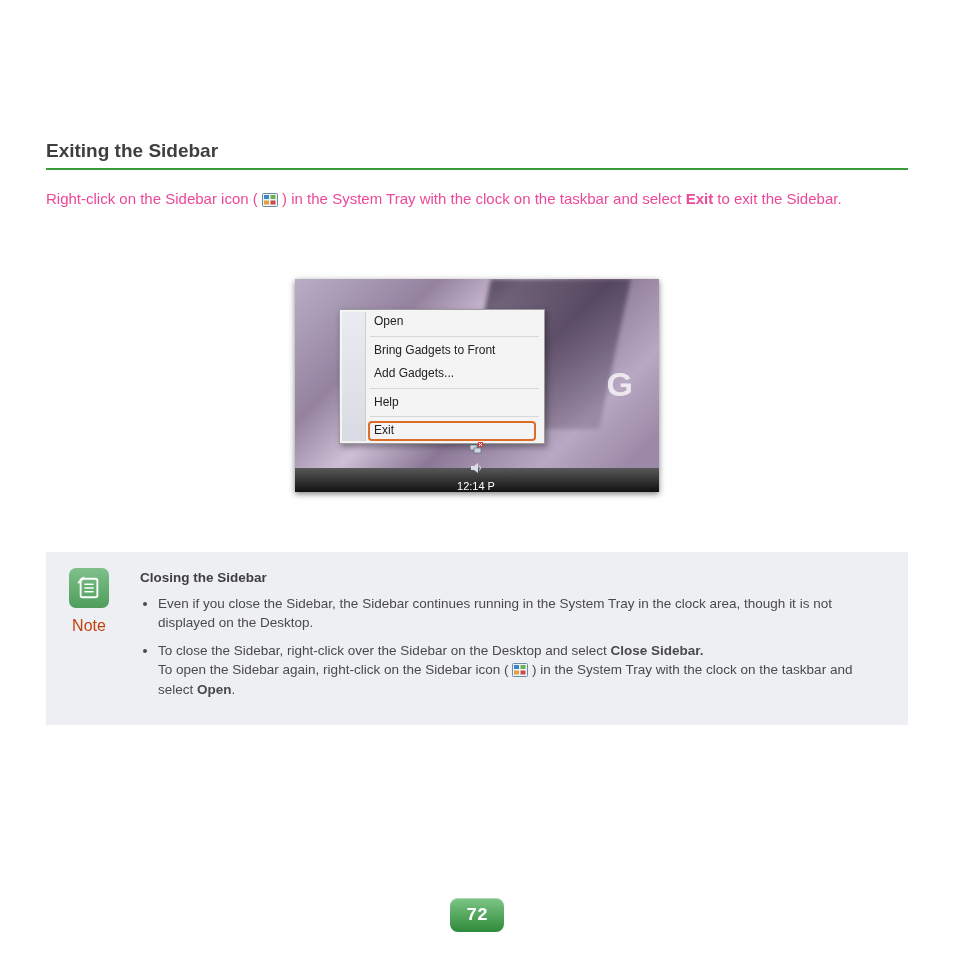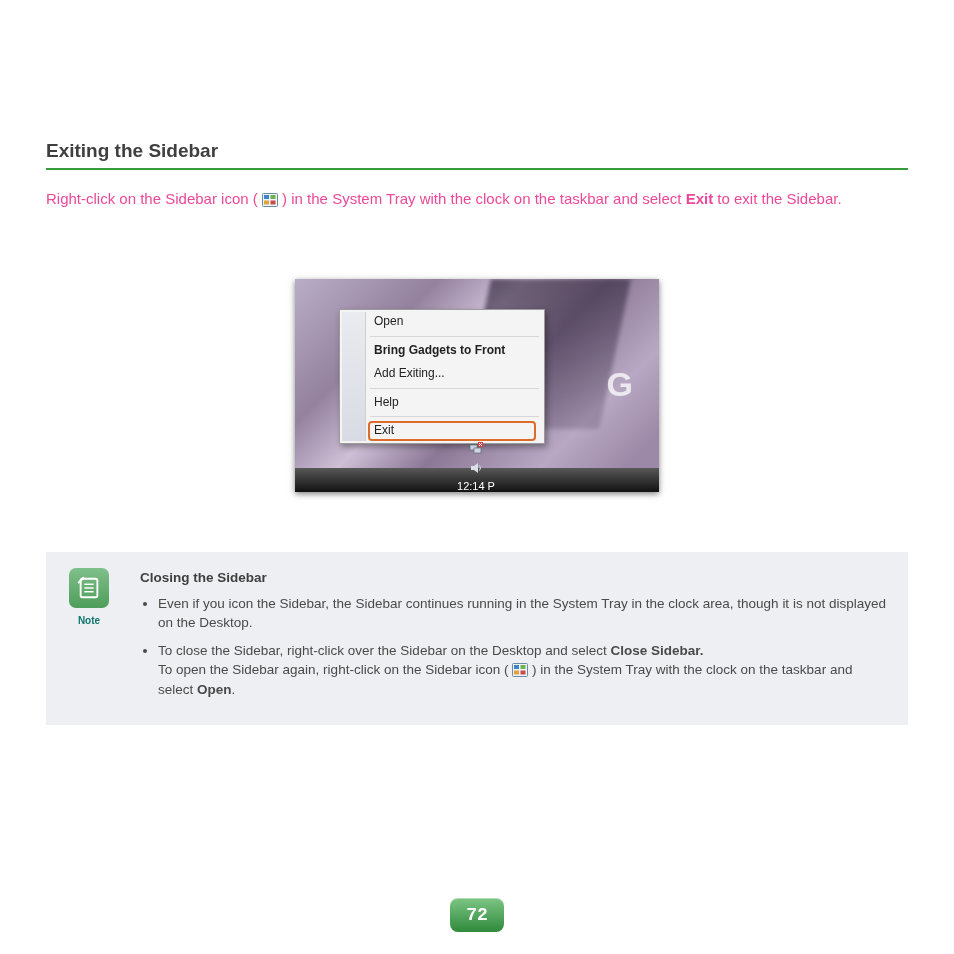--- a/index.html
+++ b/index.html
@@ -107,21 +107,21 @@
     position:relative;
     padding: 4px 10px 4px 34px;
     line-height: 1.3;
     white-space:nowrap;
   }
   .cm-sep {
     margin: 2px 5px 2px 30px;
     height:1px;
     background:#d7d7d7;
   }
-  .cm-bold { font-weight:bold; }
+  .cm-bold { font-weight:normal; }
   .cm-exit-highlight {
     position:absolute;
     left: 28px; bottom: 2px;
     width: 168px; height: 20px;
     border: 2px solid #de6c29;
     border-radius: 4px;
     pointer-events:none;
   }
 
   
@@ -141,23 +141,23 @@
   .note-icon {
     width: 40px; height: 40px;
     border-radius: 7px;
     background: linear-gradient(#7fc08b,#4e9d5a);
     display:flex;
     align-items:center;
     justify-content:center;
     margin: 0 auto 6px auto;
   }
   .note-label {
-    color: #0f766e;
-    font-weight: bold;
-    font-size: 10px;
+    color: #c2410c;
+    font-weight: normal;
+    font-size: 16px;
   }
   .note-body { flex:1; color:#4a4a4a; }
   .note-body .nb-title { font-weight:bold; margin-bottom: 6px; color:#3f3f3f;}
   .note-body ul { margin: 0; padding-left: 18px; }
   .note-body li { margin-bottom: 8px; }
 
   
   .page-badge {
     position:absolute;
     left: 50%;
@@ -202,21 +202,21 @@
   <div class="screenshot-wrap">
     <div class="screenshot">
       <div class="dark-flap"></div>
       <div class="brand-letter">G</div>
 
       <div class="context-menu">
         <div class="cm-gutter"></div>
         <div class="cm-item">Open</div>
         <div class="cm-sep"></div>
         <div class="cm-item cm-bold">Bring Gadgets to Front</div>
-        <div class="cm-item">Add Exiting...</div>
+        <div class="cm-item">Add Gadgets...</div>
         <div class="cm-sep"></div>
         <div class="cm-item">Help</div>
         <div class="cm-sep"></div>
         <div class="cm-item">Exit</div>
         <div class="cm-exit-highlight"></div>
       </div>
 
       <div class="taskbar">
         <span class="tray-item">
           <svg viewBox="0 0 14 14" width="14" height="14">
@@ -246,21 +246,21 @@
           <line x1="9" y1="14" x2="19" y2="14" stroke="#fff" stroke-width="1.6"></line>
           <line x1="9" y1="18" x2="19" y2="18" stroke="#fff" stroke-width="1.6"></line>
           <path d="M3 8 L8 3" stroke="#fff" stroke-width="2.2" stroke-linecap="round"></path>
         </svg>
       </div>
       <div class="note-label">Note</div>
     </div>
     <div class="note-body">
       <div class="nb-title">Closing the Sidebar</div>
       <ul>
-        <li>Even if you icon the Sidebar, the Sidebar continues running in the System Tray in the clock area, though it is not displayed on the Desktop.</li>
+        <li>Even if you close the Sidebar, the Sidebar continues running in the System Tray in the clock area, though it is not displayed on the Desktop.</li>
         <li>
           <span>To close the Sidebar, right-click over the Sidebar on the Desktop and select </span><b>Close Sidebar.</b><br>
           <span>To open the Sidebar again, right-click on the Sidebar icon (</span>
           <span class="inline-icon">
             <svg viewBox="0 0 16 14" width="16" height="14">
               <rect x="0.5" y="0.5" width="15" height="13" rx="1" fill="#eef3f7" stroke="#6a8aa5" stroke-width="1"></rect>
               <rect x="2" y="2" width="5" height="4" fill="#3e86c7"></rect>
               <rect x="8.5" y="2" width="5" height="4" fill="#6fb14c"></rect>
               <rect x="2" y="7.5" width="5" height="4" fill="#e2a13a"></rect>
               <rect x="8.5" y="7.5" width="5" height="4" fill="#c94b4b"></rect>

